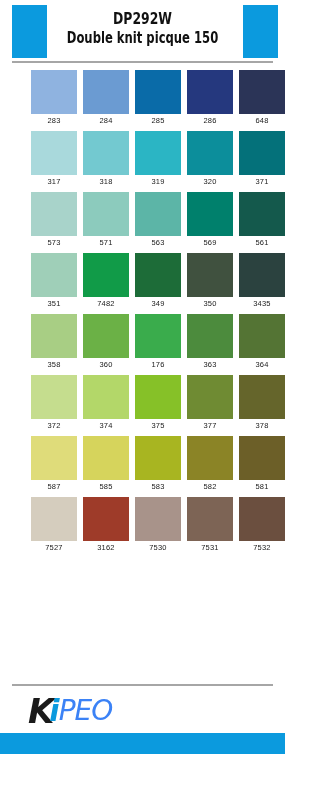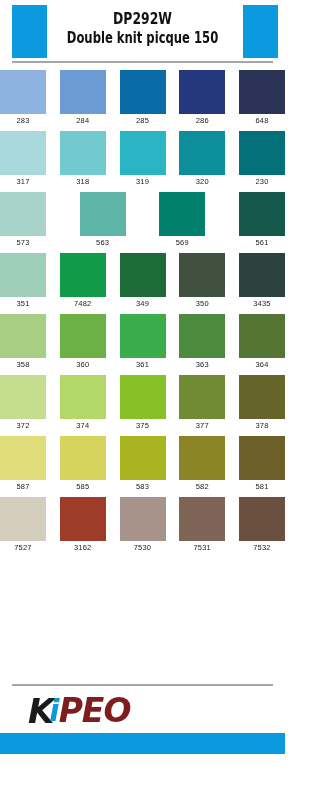--- a/index.html
+++ b/index.html
@@ -74,21 +74,21 @@
 
   
   .grid {
     position: absolute;
     top: 70px;
     left: 0;
     width: 285px;
   }
   .row {
     display: flex;
-    justify-content: space-between;
+    justify-content: flex-end;
     gap: 6px;
     margin-bottom: 4px;
   }
   .cell {
     width: 46px;
   }
   .swatch {
     width: 46px;
     height: 44px;
     display: block;
@@ -136,25 +136,25 @@
     font-weight: bold;
     font-style: italic;
     font-size: 30px;
     line-height: 30px;
     color: #0b9ade;
     margin-left: -3px;
     margin-right: 0px;
   }
   .logo-peo {
     font-family: "DejaVu Sans", sans-serif;
-    font-weight: bold;
+    font-weight: normal;
     font-style: italic;
-    font-size: 33px;
+    font-size: 28px;
     line-height: 30px;
-    color: #7f1d1d;
+    color: #3b82f6;
     letter-spacing: -1px;
     margin-left: -1px;
   }
   .footer-bar {
     position: absolute;
     top: 733px;
     left: 0;
     width: 285px;
     height: 21px;
     background: #0b9ade;
@@ -210,29 +210,33 @@
         <div class="cell">
           <span class="swatch" style="background: rgb(43, 181, 196);"></span>
           <span class="code">319</span>
         </div>
         <div class="cell">
           <span class="swatch" style="background: rgb(12, 142, 155);"></span>
           <span class="code">320</span>
         </div>
         <div class="cell">
           <span class="swatch" style="background: rgb(4, 113, 122);"></span>
-          <span class="code">230</span>
+          <span class="code">371</span>
         </div>
       </div>
       <div class="row">
         <div class="cell">
           <span class="swatch" style="background: rgb(168, 211, 202);"></span>
           <span class="code">573</span>
         </div>
         <div class="cell">
+          <span class="swatch" style="background: rgb(140, 203, 189);"></span>
+          <span class="code">571</span>
+        </div>
+        <div class="cell">
           <span class="swatch" style="background: rgb(92, 181, 167);"></span>
           <span class="code">563</span>
         </div>
         <div class="cell">
           <span class="swatch" style="background: rgb(0, 128, 108);"></span>
           <span class="code">569</span>
         </div>
         <div class="cell">
           <span class="swatch" style="background: rgb(20, 89, 76);"></span>
           <span class="code">561</span>
@@ -264,21 +268,21 @@
         <div class="cell">
           <span class="swatch" style="background: rgb(168, 206, 132);"></span>
           <span class="code">358</span>
         </div>
         <div class="cell">
           <span class="swatch" style="background: rgb(107, 177, 70);"></span>
           <span class="code">360</span>
         </div>
         <div class="cell">
           <span class="swatch" style="background: rgb(58, 172, 76);"></span>
-          <span class="code">361</span>
+          <span class="code">176</span>
         </div>
         <div class="cell">
           <span class="swatch" style="background: rgb(76, 139, 61);"></span>
           <span class="code">363</span>
         </div>
         <div class="cell">
           <span class="swatch" style="background: rgb(84, 116, 52);"></span>
           <span class="code">364</span>
         </div>
       </div>

